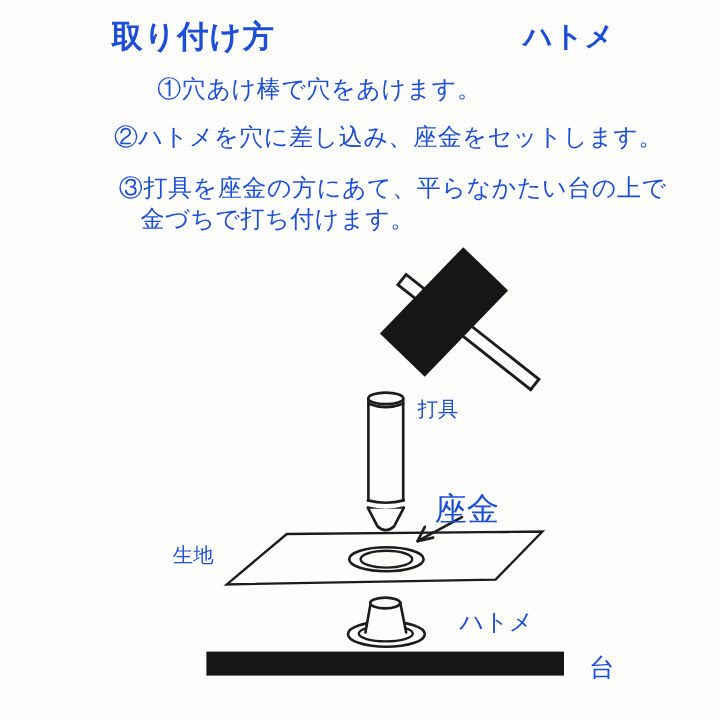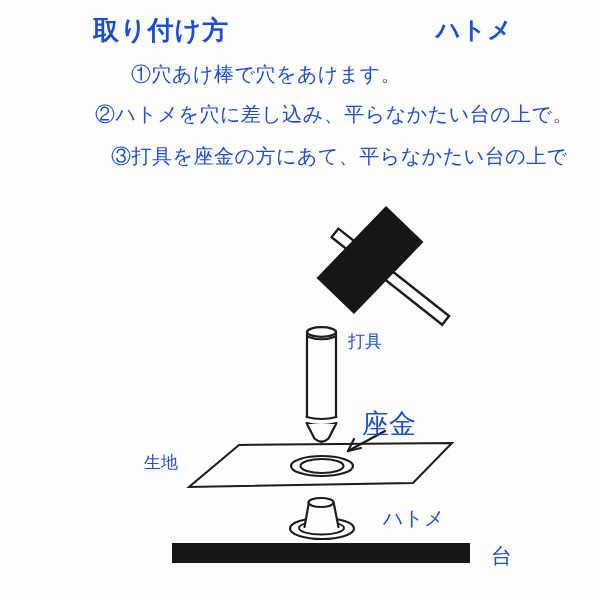--- a/index.html
+++ b/index.html
@@ -20,21 +20,21 @@
     font-size:24px;font-weight:700;letter-spacing:1px;
   }
   .step{
     position:absolute;
     font-size:20px;font-weight:500;
     letter-spacing:0.5px;
     white-space:nowrap;
   }
   .s1{left:95px;top:61px;margin-left:36px;}
   .s2{left:95px;top:101px;}
-  .s3a{left:111px;top:143px;}
+  .s3a{left:99px;top:143px;}
   .s3b{left:117px;top:169px;}
   .lbl{
     position:absolute;
     font-weight:500;
     white-space:nowrap;
   }
   .lbl-tool{left:348px;top:330px;font-size:17px;}
   .lbl-washer{left:362px;top:406px;font-size:27px;}
   .lbl-fabric{left:144px;top:451px;font-size:17px;}
   .lbl-eyelet{left:383px;top:505px;font-size:20px;}
@@ -45,22 +45,23 @@
 </style>
 </head>
 <body>
 
 <div class="page">
 
   <div class="title">取り付け方</div>
   <div class="product">ハトメ</div>
 
   <div class="step s1">①穴あけ棒で穴をあけます。</div>
-  <div class="step s2">②ハトメを穴に差し込み、平らなかたい台の上で。</div>
+  <div class="step s2">②ハトメを穴に差し込み、座金をセットします。</div>
   <div class="step s3a">③打具を座金の方にあて、平らなかたい台の上で</div>
+  <div class="step s3b">金づちで打ち付けます。</div>
 
   <svg class="diagram" width="600" height="600" viewBox="0 0 600 600">
 
     <polygon points="239,445 452,443 413,483 189,487" fill="#fdfdfb" stroke="#1c1c1c" stroke-width="2"></polygon>
 
     <g>
       <ellipse cx="322" cy="466" rx="31" ry="10" fill="#fdfdfb" stroke="#1c1c1c" stroke-width="2.2"></ellipse>
       <ellipse cx="322" cy="466" rx="21.5" ry="7" fill="#fdfdfb" stroke="#1c1c1c" stroke-width="2"></ellipse>
     </g>
 

